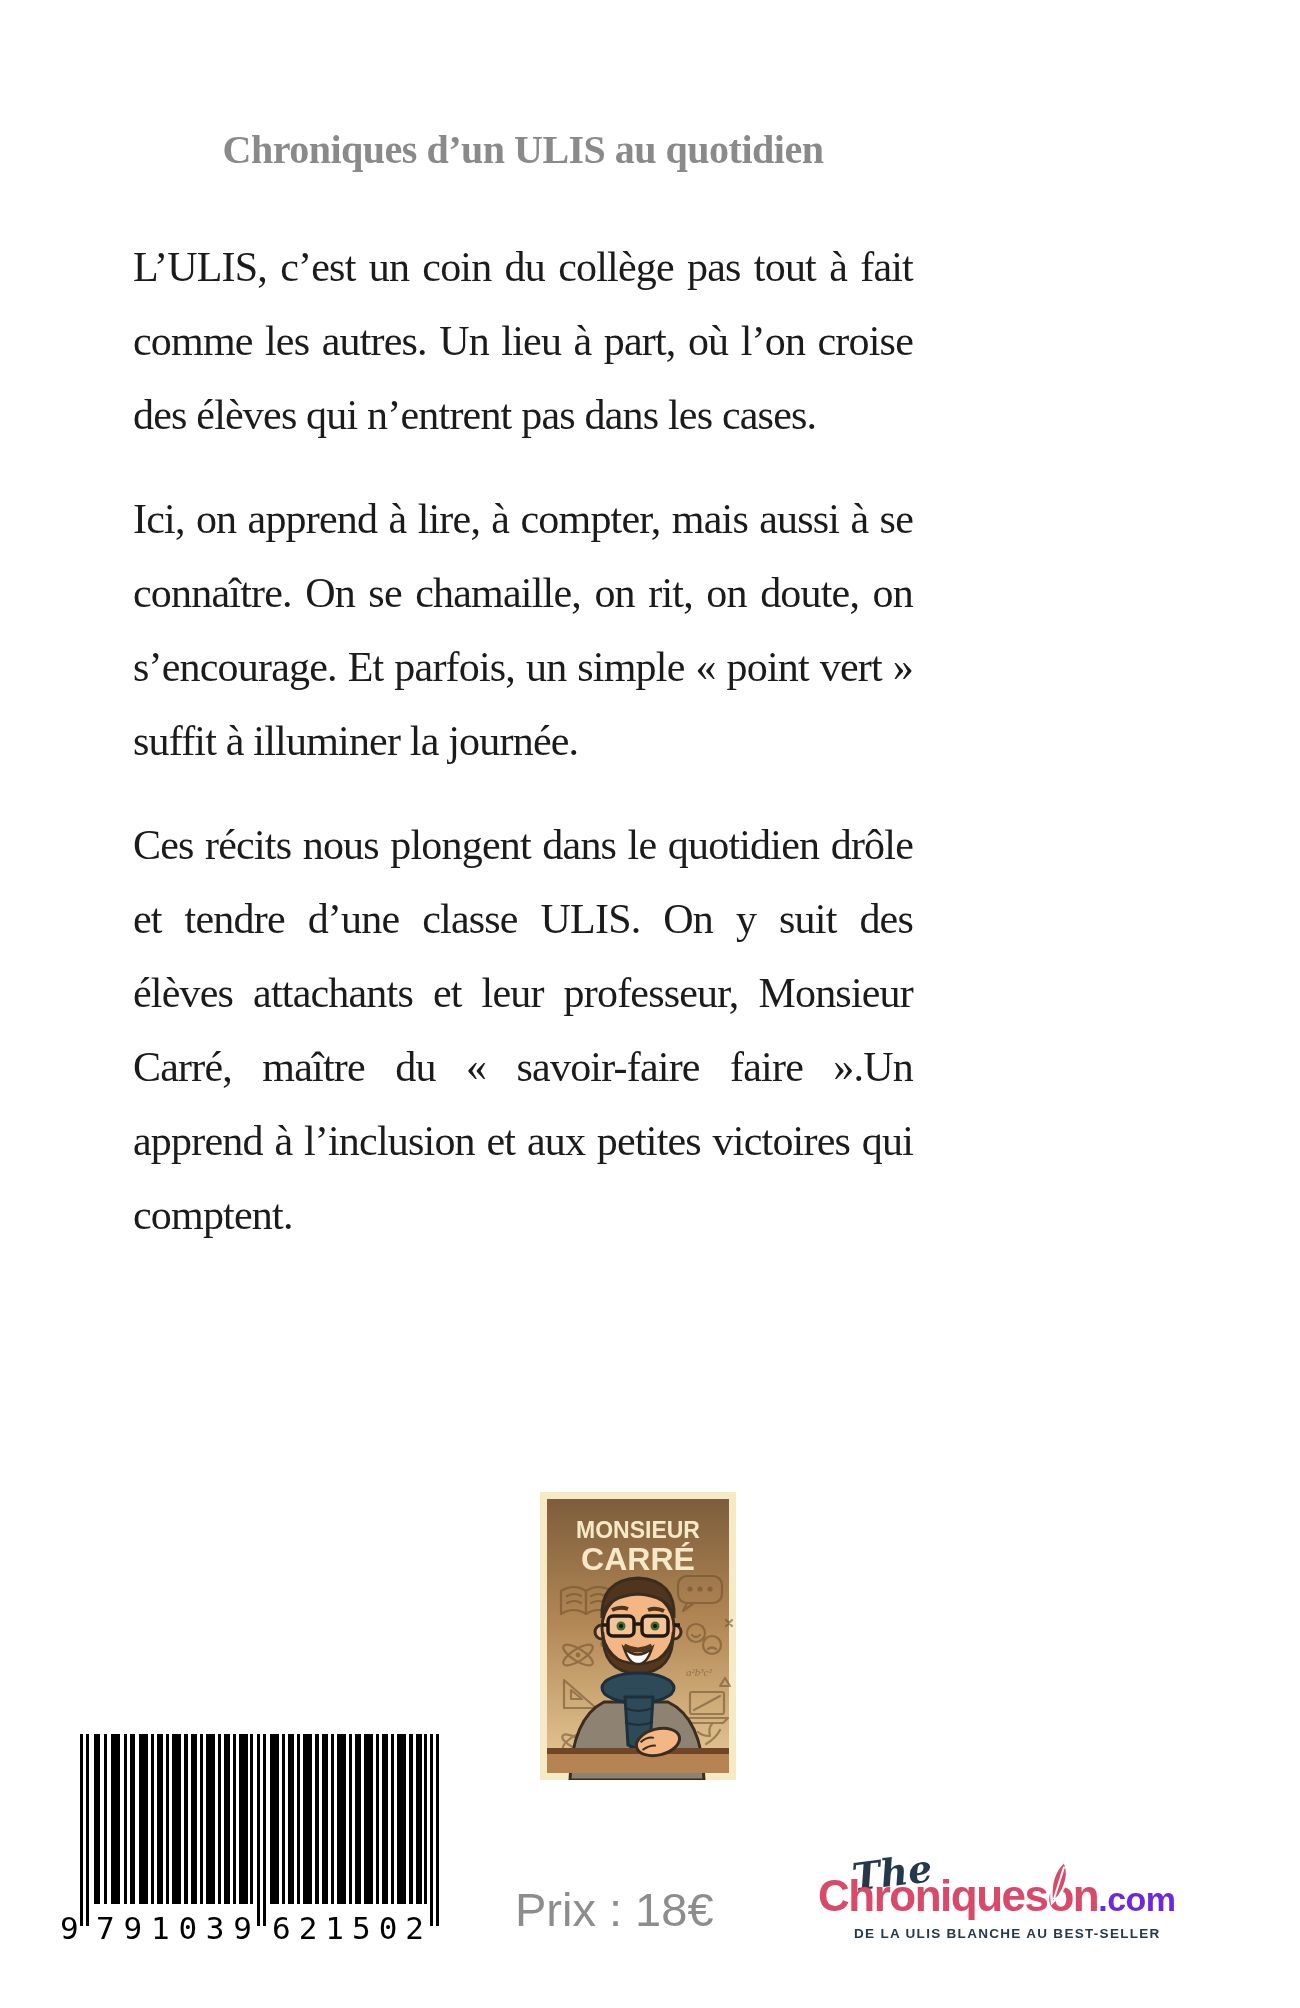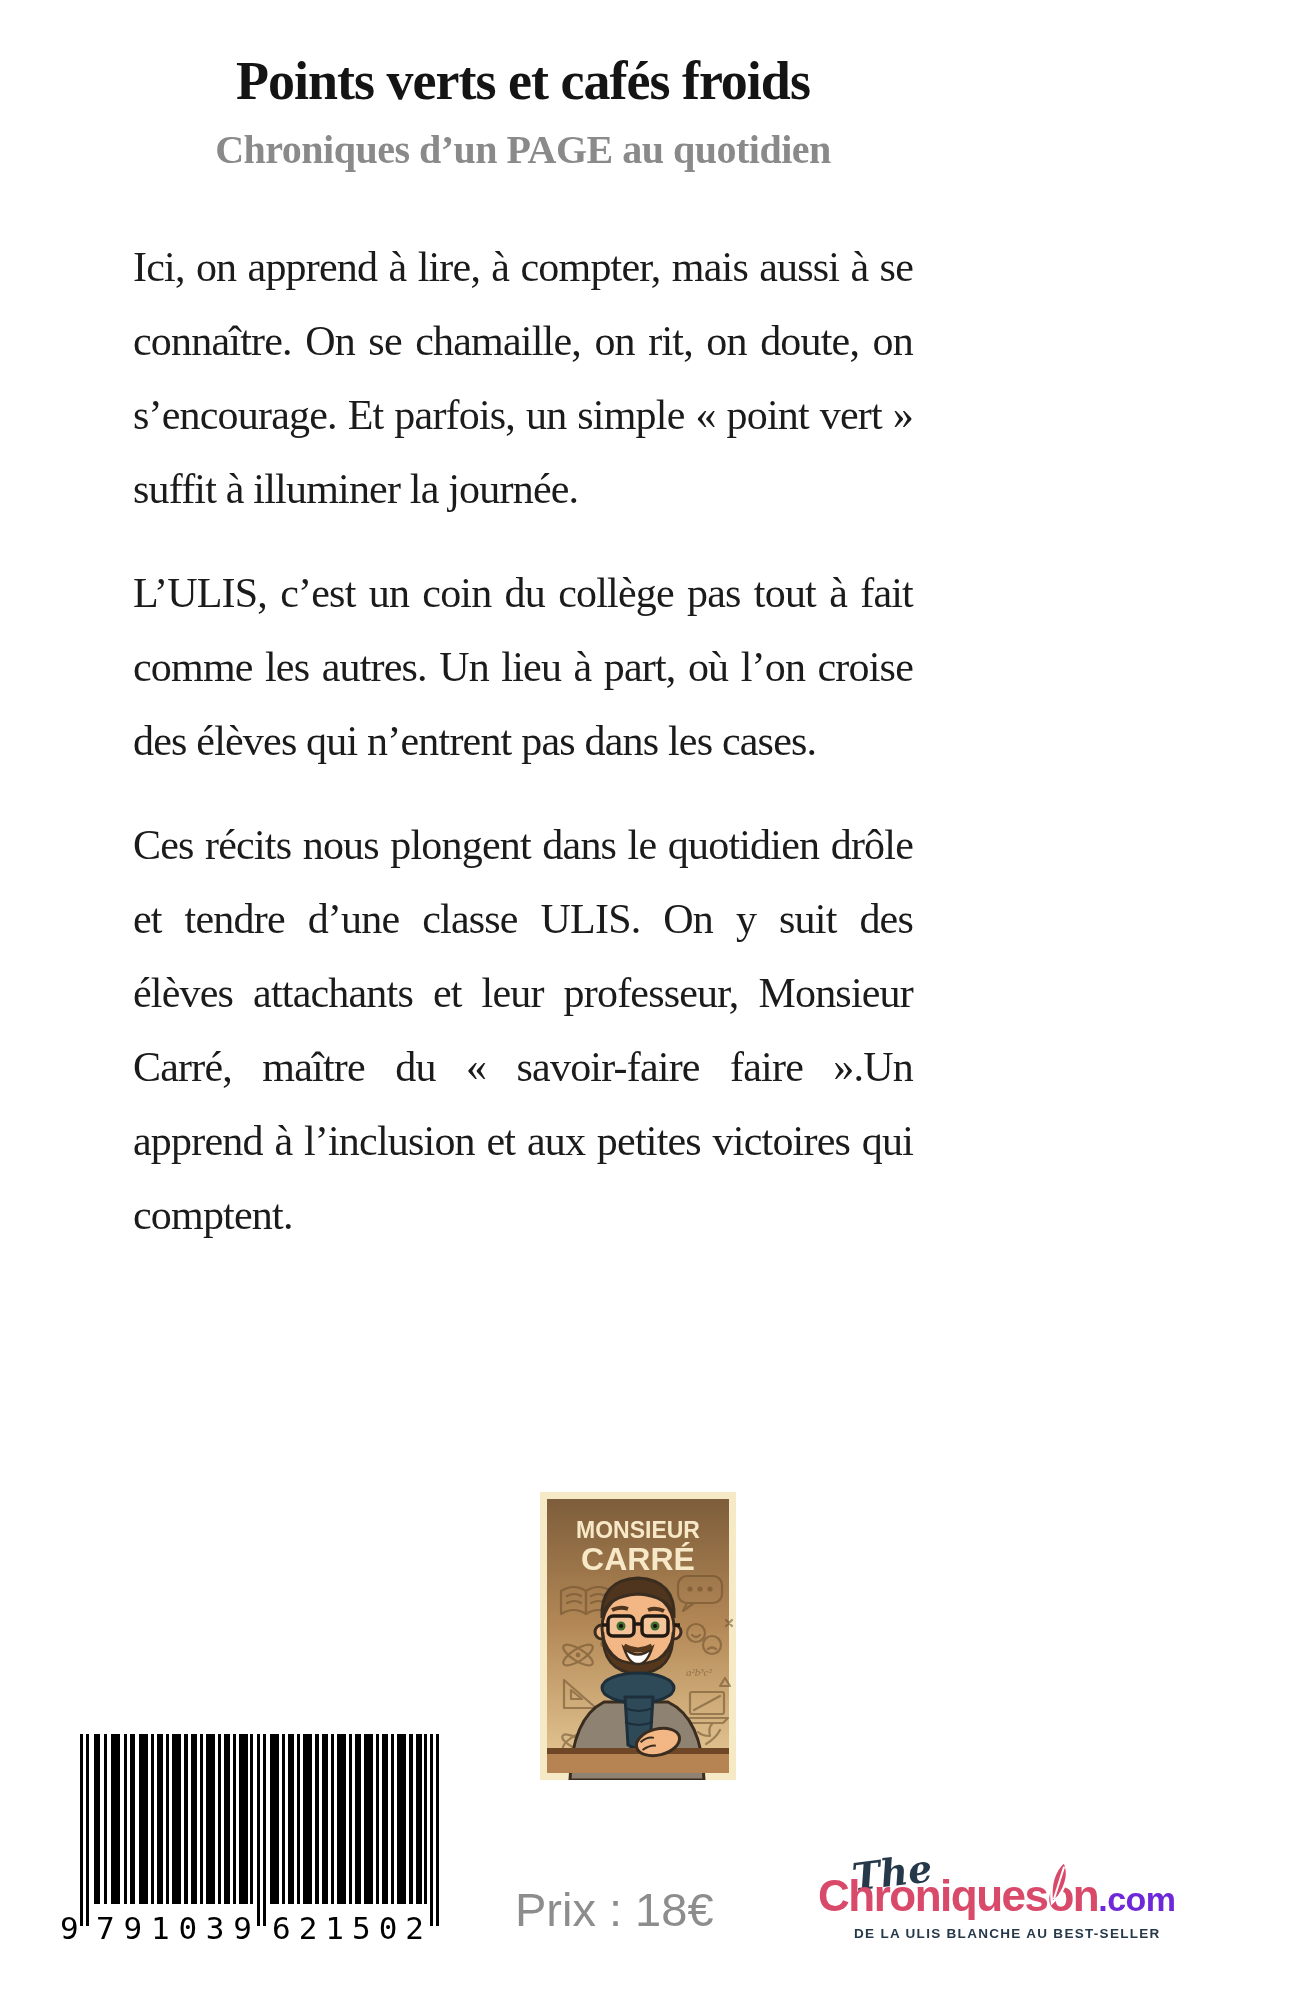--- a/index.html
+++ b/index.html
@@ -51,26 +51,25 @@
     position:absolute;left:36px;top:76px;white-space:nowrap;
     font-family:"Liberation Sans",sans-serif;font-weight:bold;
     font-size:13.5px;letter-spacing:1.3px;color:#26394a;
   }
 </style>
 </head>
 <body>
 
 <div class="sheet">
 
-  <h1 class="title">Points verts et cafés froids</h1>
-  <h2 class="subtitle">Chroniques d’un PAGE au quotidien</h2>
+  <h2 class="subtitle">Chroniques d’un ULIS au quotidien</h2>
 
   <div class="synopsis">
+    <p>L’ULIS, c’est un coin du collège pas tout à fait comme les autres. Un lieu à part, où l’on croise des élèves qui n’entrent pas dans les cases.</p>
     <p>Ici, on apprend à lire, à compter, mais aussi à se connaître. On se chamaille, on rit, on doute, on s’encourage. Et parfois, un simple « point vert » suffit à illuminer la journée.</p>
-    <p>L’ULIS, c’est un coin du collège pas tout à fait comme les autres. Un lieu à part, où l’on croise des élèves qui n’entrent pas dans les cases.</p>
     <p>Ces récits nous plongent dans le quotidien drôle et tendre d’une classe ULIS. On y suit des élèves attachants et leur professeur, Monsieur Carré, maître du « savoir-faire faire ».Un apprend à l’inclusion et aux petites victoires qui comptent.</p>
   </div>
 
   <div class="cover">
     <svg viewBox="0 0 196 288" width="196" height="288">
       <defs>
         <linearGradient id="covbg" x1="0" y1="0" x2="0" y2="1">
           <stop offset="0" stop-color="#7d5d3b"></stop>
           <stop offset="0.45" stop-color="#b28755"></stop>
           <stop offset="1" stop-color="#e7cb97"></stop>

